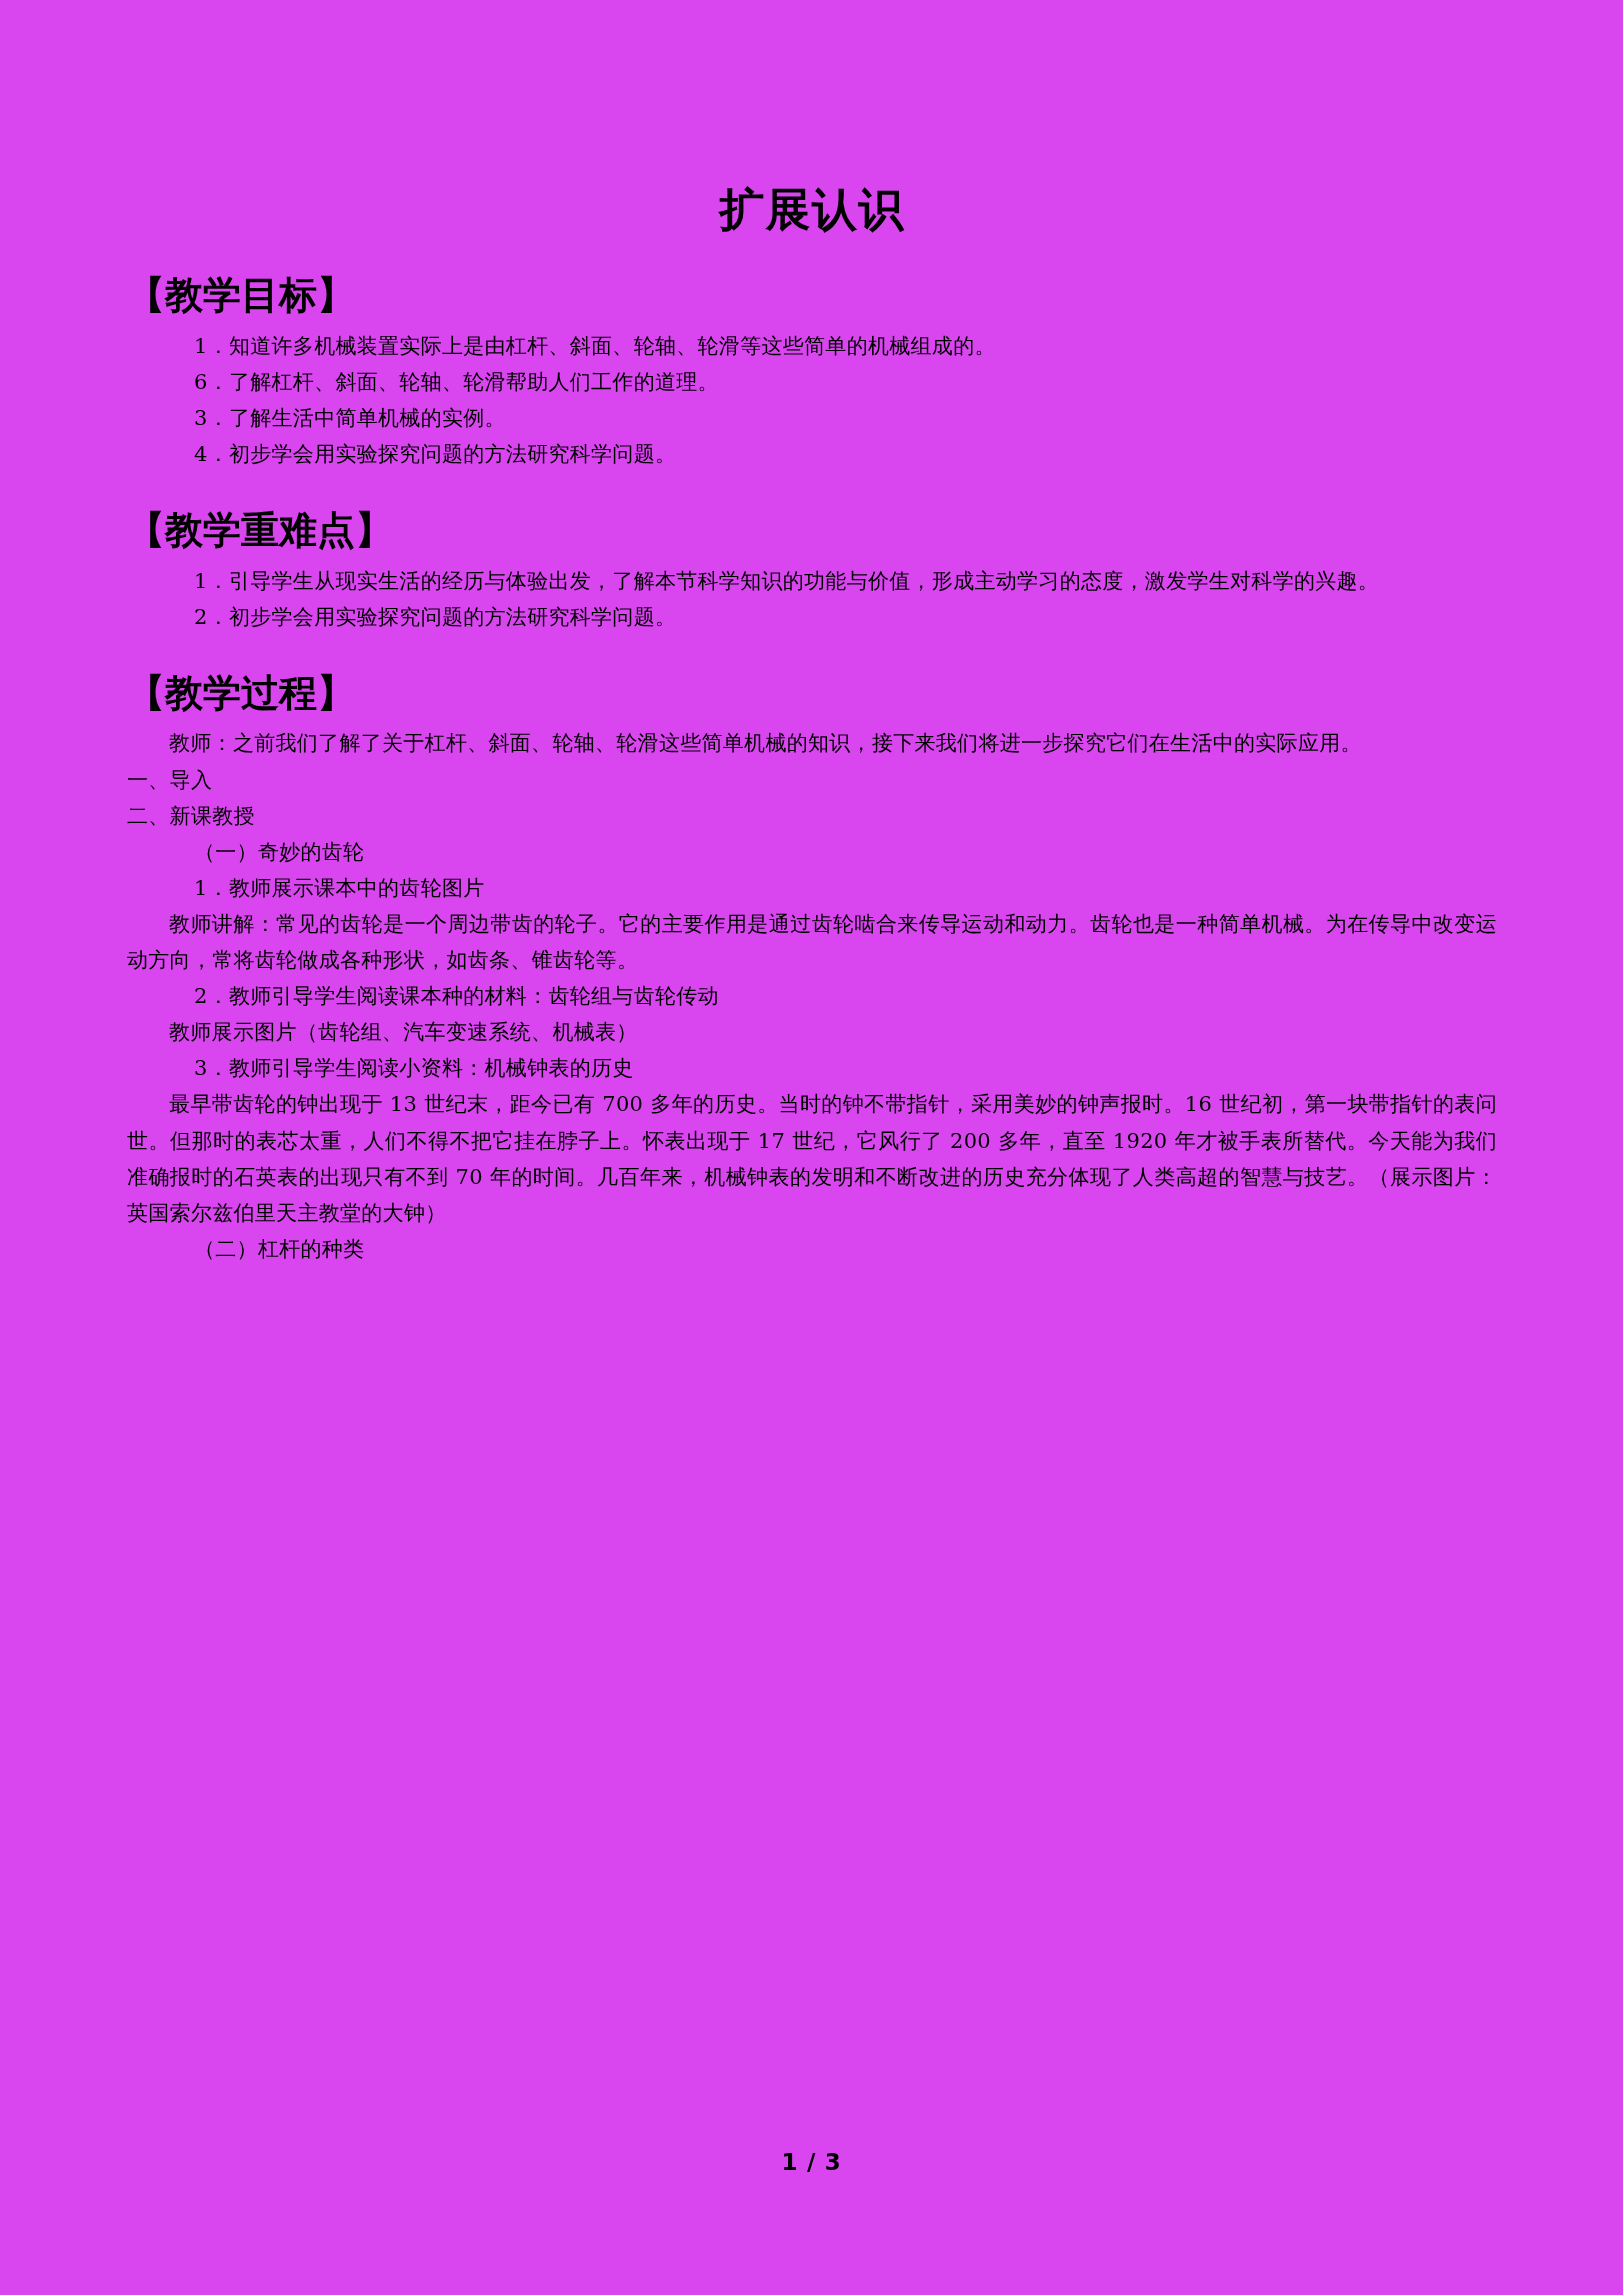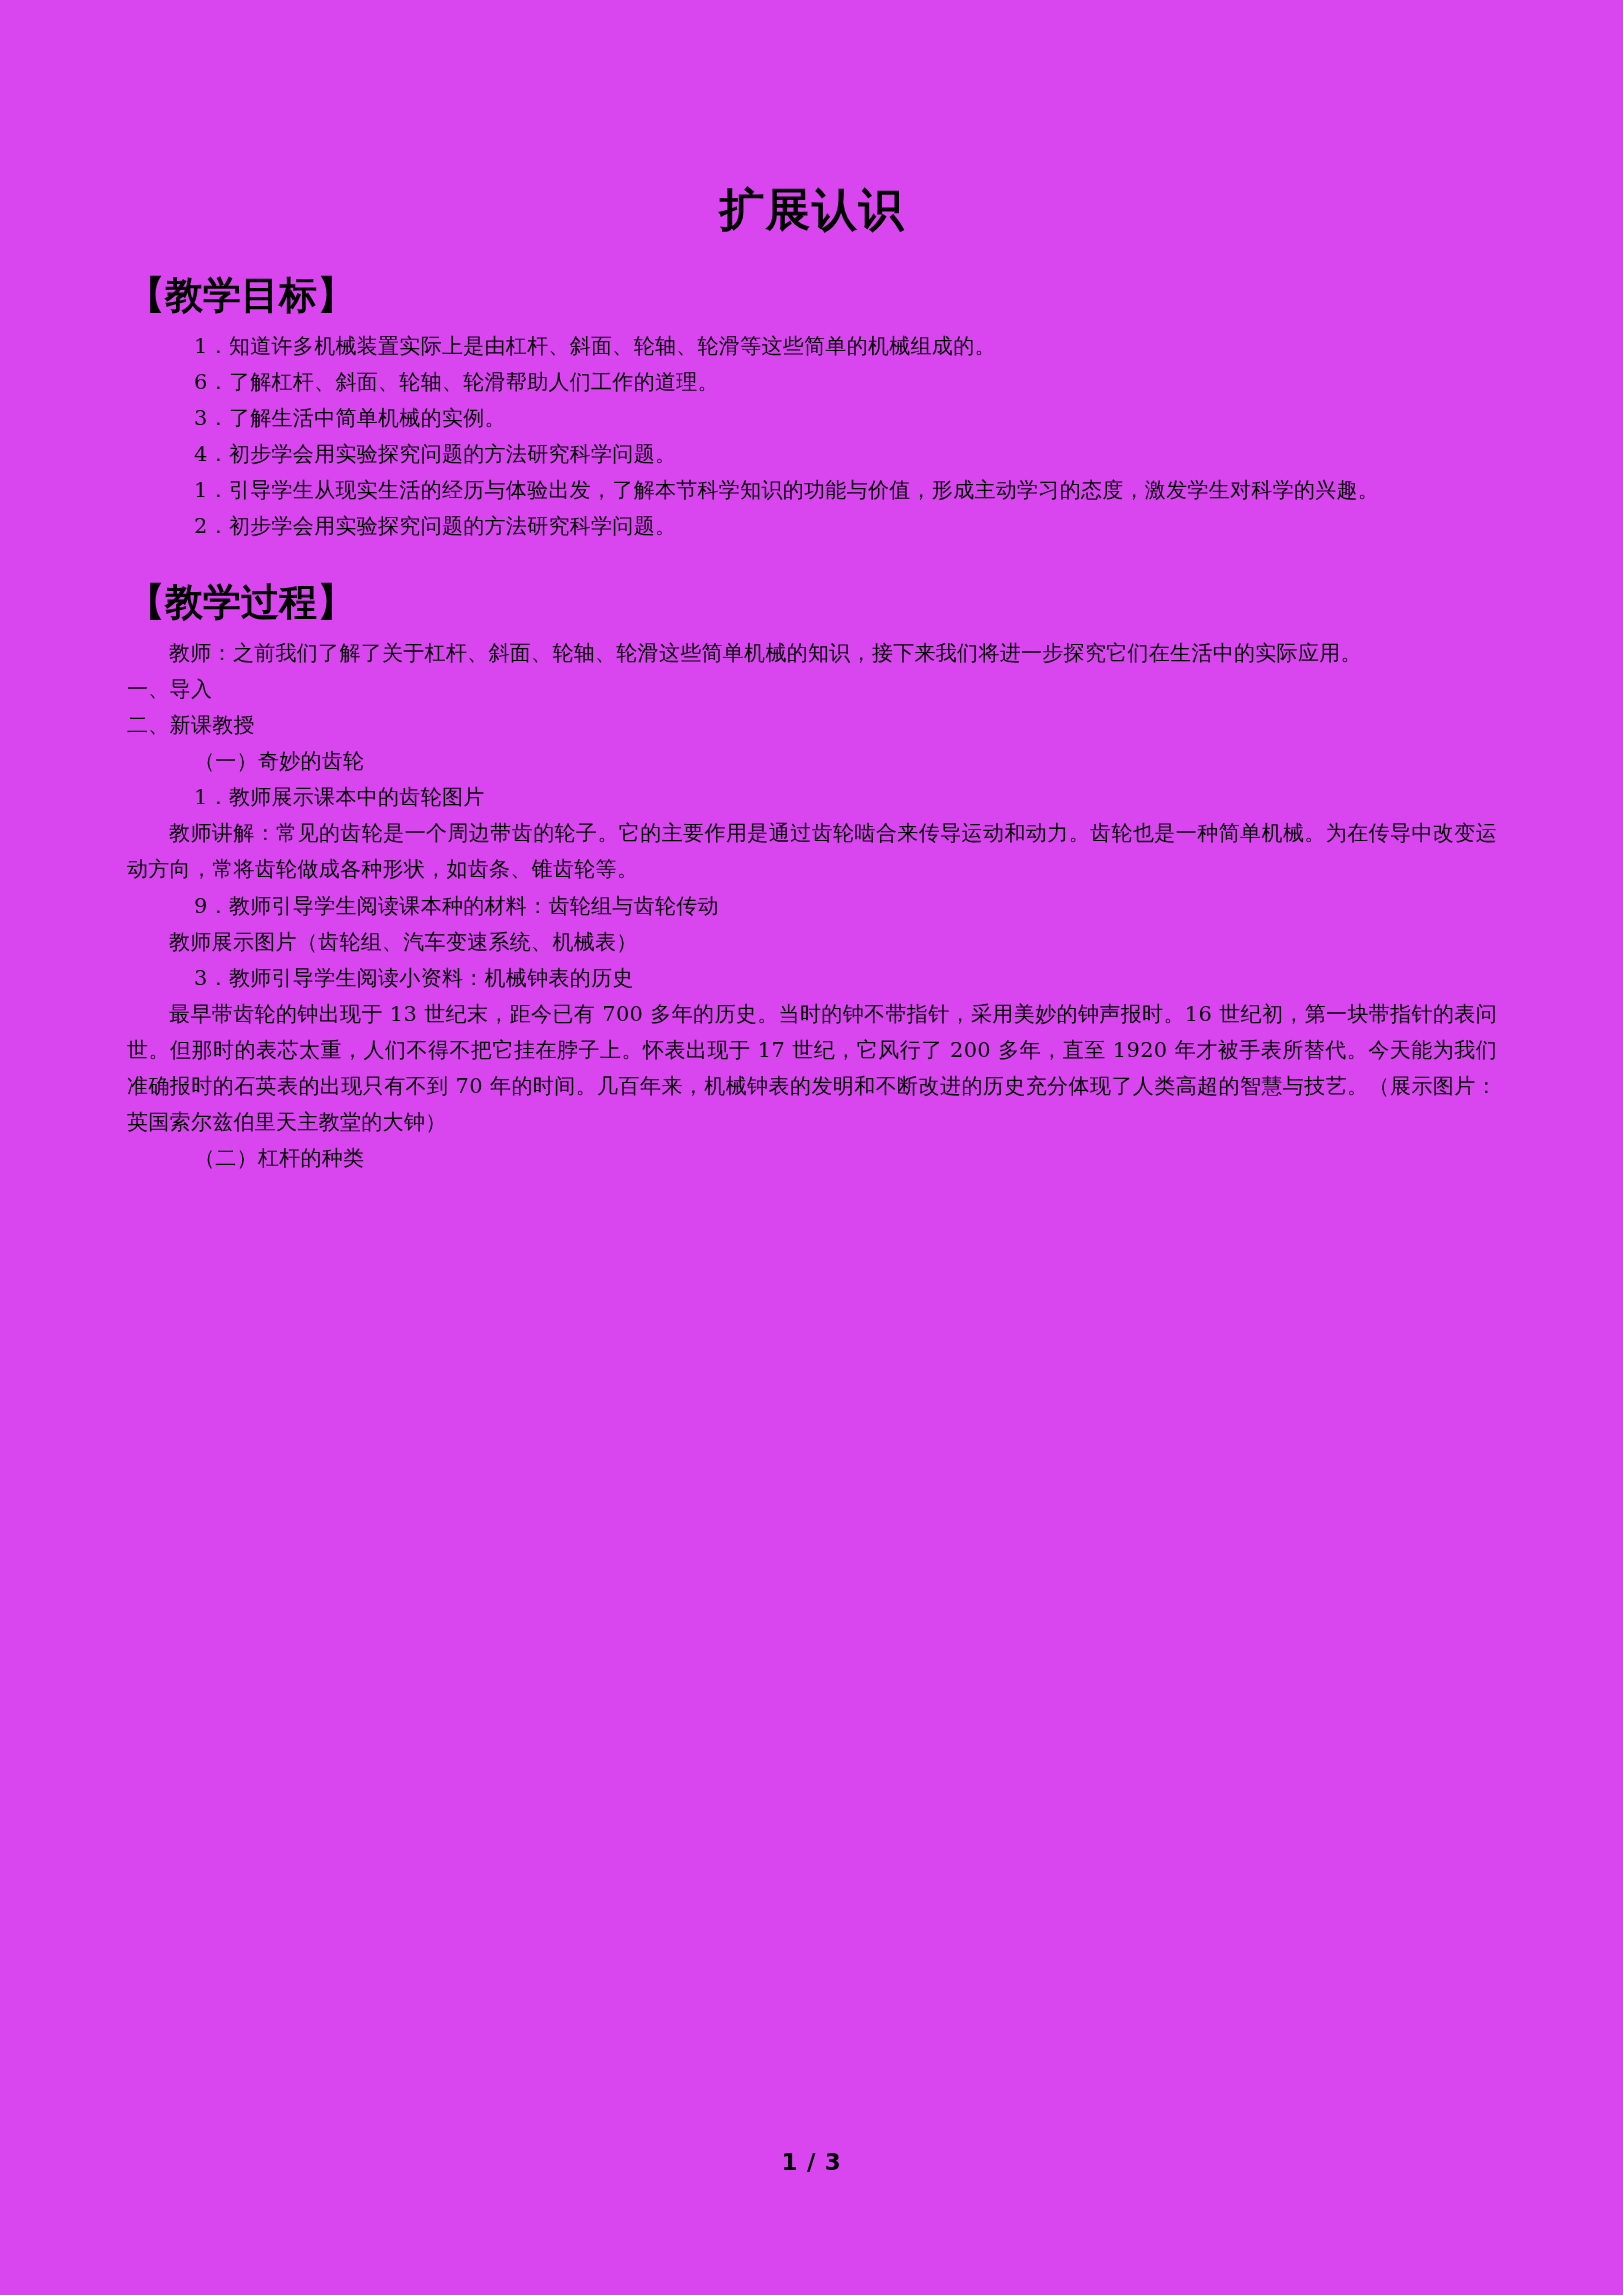--- a/index.html
+++ b/index.html
@@ -84,31 +84,32 @@
   <div class="content">
 
     <h1 class="doc-title">扩展认识</h1>
 
     <div class="section-head">【教学目标】</div>
     <p class="para indent">1．知道许多机械装置实际上是由杠杆、斜面、轮轴、轮滑等这些简单的机械组成的。</p>
     <p class="para indent">6．了解杠杆、斜面、轮轴、轮滑帮助人们工作的道理。</p>
     <p class="para indent">3．了解生活中简单机械的实例。</p>
     <p class="para indent">4．初步学会用实验探究问题的方法研究科学问题。</p>
 
+    <div class="section-head">【教学重难点】</div>
     <p class="para indent">1．引导学生从现实生活的经历与体验出发，了解本节科学知识的功能与价值，形成主动学习的态度，激发学生对科学的兴趣。</p>
     <p class="para indent">2．初步学会用实验探究问题的方法研究科学问题。</p>
 
     <div class="section-head">【教学过程】</div>
     <p class="para indent-sm">教师：之前我们了解了关于杠杆、斜面、轮轴、轮滑这些简单机械的知识，接下来我们将进一步探究它们在生活中的实际应用。</p>
     <p class="para noindent">一、导入</p>
     <p class="para noindent">二、新课教授</p>
     <p class="para indent">（一）奇妙的齿轮</p>
     <p class="para indent">1．教师展示课本中的齿轮图片</p>
     <p class="para indent-sm">教师讲解：常见的齿轮是一个周边带齿的轮子。它的主要作用是通过齿轮啮合来传导运动和动力。齿轮也是一种简单机械。为在传导中改变运动方向，常将齿轮做成各种形状，如齿条、锥齿轮等。</p>
-    <p class="para indent">9．教师引导学生阅读课本种的材料：齿轮组与齿轮传动</p>
+    <p class="para indent">2．教师引导学生阅读课本种的材料：齿轮组与齿轮传动</p>
     <p class="para indent-sm">教师展示图片（齿轮组、汽车变速系统、机械表）</p>
     <p class="para indent">3．教师引导学生阅读小资料：机械钟表的历史</p>
     <p class="para indent-sm">最早带齿轮的钟出现于 13 世纪末，距今已有 700 多年的历史。当时的钟不带指针，采用美妙的钟声报时。16 世纪初，第一块带指针的表问世。但那时的表芯太重，人们不得不把它挂在脖子上。怀表出现于 17 世纪，它风行了 200 多年，直至 1920 年才被手表所替代。今天能为我们准确报时的石英表的出现只有不到 70 年的时间。几百年来，机械钟表的发明和不断改进的历史充分体现了人类高超的智慧与技艺。（展示图片：英国索尔兹伯里天主教堂的大钟）</p>
     <p class="para indent">（二）杠杆的种类</p>
 
   </div>
 
   <div class="footer">1 / 3</div>
 
 </div>

